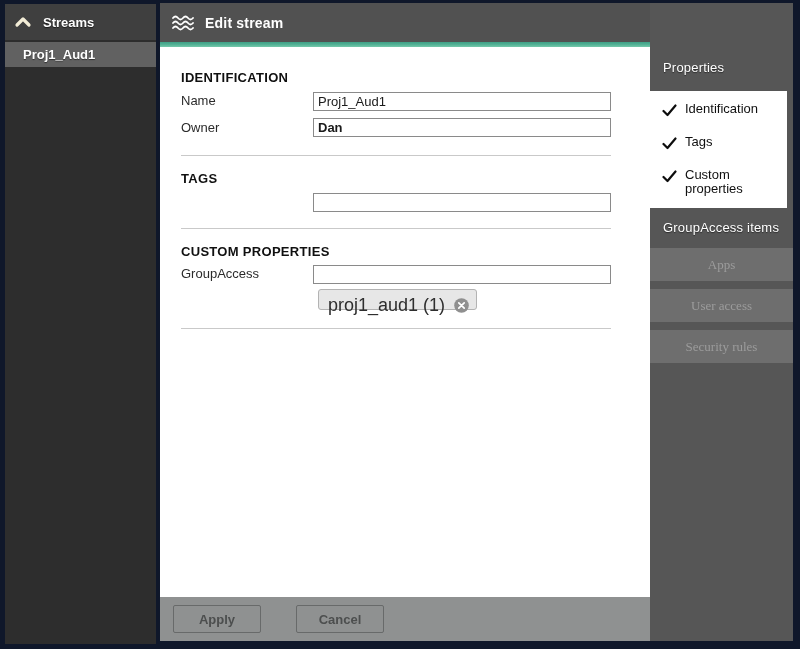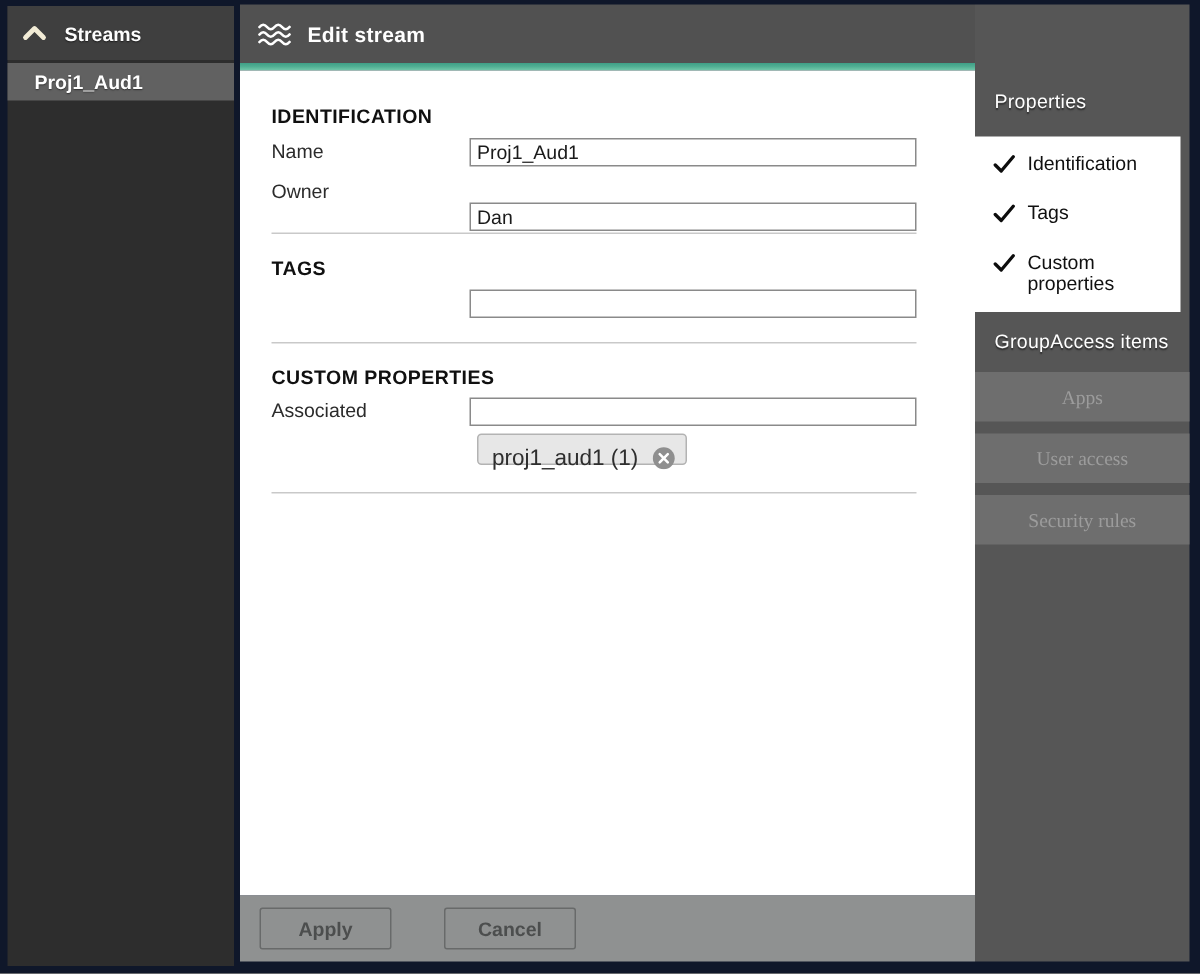--- a/index.html
+++ b/index.html
@@ -19,21 +19,21 @@
   .titlebar .ticon { width:24px; height:18px; margin-right:9px; display:inline-flex; align-items:center; }
   .titlebar-title { color:#fff; font-size:14px; font-weight:bold; letter-spacing:.2px; }
   .accent-bar { position:absolute; left:160px; top:42px; width:490px; height:5px; background:linear-gradient(180deg,#3f9f86 0%,#4fae92 45%,#74c9ab 100%); }
 
   
   .content { position:absolute; left:160px; top:47px; width:490px; height:550px; background:#fff; }
   .section-heading { position:absolute; left:21px; font-size:13px; font-weight:bold; color:#101010; letter-spacing:.3px; }
   .field-label { position:absolute; left:21px; font-size:13px; color:#2b2b2b; }
   .text-input { position:absolute; left:153px; width:298px; height:19px; border:1px solid #8a8a8a; background:#fff; font-family:"Liberation Sans",sans-serif; font-size:13px; color:#1a1a1a; padding:0 4px; border-radius:0; }
   .divider { position:absolute; left:21px; width:430px; height:0; border-top:1px solid #c9c9c9; }
-  .chip { position:absolute; left:158px; top:242px; height:21px; display:inline-flex; align-items:center; background:#e7e7e7; border:1px solid #b3b3b3; border-radius:3px; padding:12px 7px 0 9px; font-size:15px; color:#2e2e2e; }
+  .chip { position:absolute; left:158px; top:242px; height:21px; display:inline-flex; align-items:center; background:#e7e7e7; border:1px solid #b3b3b3; border-radius:3px; padding:12px 7px 0 9px; font-size:18px; color:#2e2e2e; }
   .chip-close { width:15px; height:15px; margin-left:9px; display:inline-flex; cursor:pointer; }
 
   
   .footer { position:absolute; left:160px; top:597px; width:490px; height:44px; background:#8f9191; display:flex; align-items:center; padding-left:13px; }
   .footer button { width:88px; height:28px; background:transparent; border:1px solid #686a6a; border-radius:2px; color:#4c4e4e; font-family:"Liberation Sans",sans-serif; font-size:13px; font-weight:bold; cursor:pointer; }
   .footer button + button { margin-left:35px; }
 
   
   .right-panel { position:absolute; left:650px; top:3px; width:143px; height:638px; background:#565656; }
   .rp-heading { position:absolute; left:13px; color:#fff; font-size:13px; font-weight:normal; letter-spacing:.2px; text-shadow:0 1px 1px rgba(0,0,0,.5); }
@@ -78,29 +78,29 @@
     </span>
     <span class="titlebar-title">Edit stream</span>
   </header>
   <div class="accent-bar"></div>
 
   <main class="content">
     <div class="section-heading" style="top:23px">IDENTIFICATION</div>
     <label class="field-label" style="top:46px">Name</label>
     <input class="text-input" style="top: 45px;" type="text" value="Proj1_Aud1">
     <label class="field-label" style="top:73px">Owner</label>
-    <input class="text-input" style="top: 88px;" type="text" value="Dan">
+    <input class="text-input" style="top: 71px; font-weight: bold;" type="text" value="Dan">
     <div class="divider" style="top:108px"></div>
 
     <div class="section-heading" style="top:124px">TAGS</div>
     <input class="text-input" style="top: 146px;" type="text" value="">
     <div class="divider" style="top:181px"></div>
 
     <div class="section-heading" style="top:197px">CUSTOM PROPERTIES</div>
-    <label class="field-label" style="top:219px">Associated</label>
+    <label class="field-label" style="top:219px">GroupAccess</label>
     <input class="text-input" style="top: 218px;" type="text" value="">
     <span class="chip">
       <span>proj1_aud1 (1)</span>
       <span class="chip-close">
         <svg width="15" height="15" viewBox="0 0 15 15">
           <circle cx="7.5" cy="7.5" r="7.3" fill="#8f8f8f"></circle>
           <path d="M4.8 4.8 L10.2 10.2 M10.2 4.8 L4.8 10.2" stroke="#fff" stroke-width="1.7" stroke-linecap="round"></path>
         </svg>
       </span>
     </span>

